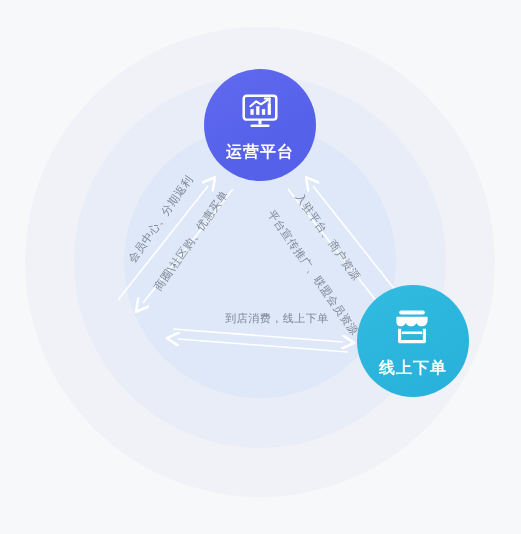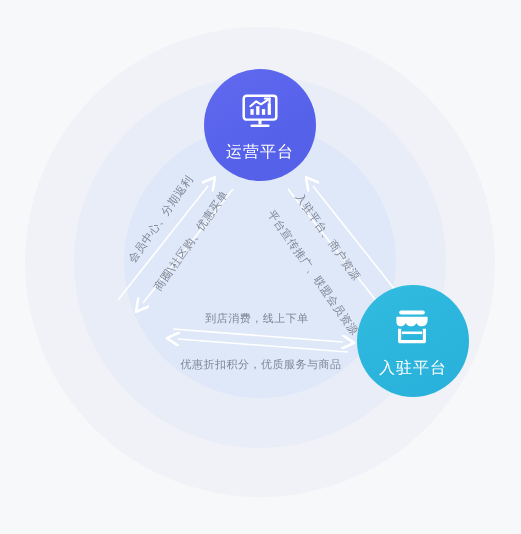--- a/index.html
+++ b/index.html
@@ -50,21 +50,21 @@
     position: absolute;
     border-radius: 50%;
     display: flex;
     flex-direction: column;
     align-items: center;
     justify-content: center;
     color: #ffffff;
   }
   .node-label {
     font-size: 16px;
-    font-weight: normal;
+    font-weight: bold;
     letter-spacing: 1px;
     margin-top: 8px;
     color: #ffffff;
     white-space: nowrap;
   }
   #node-platform {
     width: 112px;
     height: 112px;
     left: 204px;
     top: 69px;
@@ -123,21 +123,21 @@
     left: 298px;
     top: 187px;
     transform: rotate(55deg);
   }
   #lbl-right-down {
     left: 270px;
     top: 204px;
     transform: rotate(55deg);
   }
   #lbl-bottom-top {
-    left: 172px;
+    left: 192px;
     top: 311px;
     width: 170px;
   }
   #lbl-bottom-bot {
     left: 168px;
     top: 357px;
     width: 186px;
   }
 </style>
 </head>
@@ -189,23 +189,22 @@
 
   <div class="node" id="node-merchant">
     <span class="node-icon">
       <svg viewBox="0 0 48 48" width="44" height="44">
         <rect x="10" y="7" width="28" height="4.4" rx="2.2" fill="#ffffff"></rect>
         <path d="M7 14 H41 V18 C41 21.6 38.2 24.4 34.6 24.4 C32 24.4 29.8 22.9 28.8 20.7 C27.8 22.9 25.6 24.4 23 24.4 C20.4 24.4 18.2 22.9 17.2 20.7 C16.2 22.9 14 24.4 11.4 24.4 C8.9 24.4 7 22.5 7 20 Z" fill="#ffffff"></path>
         <path d="M10.5 27 V41 H37.5 V27" fill="none" stroke="#ffffff" stroke-width="3.4" stroke-linejoin="round"></path>
         <rect x="13" y="30" width="22" height="2.8" fill="#ffffff"></rect>
       </svg>
     </span>
-    <span class="node-label">入驻平台</span>
+    <span class="node-label">线上下单</span>
   </div>
 
   <div class="edge-label" id="lbl-left-up">会员中心、分期返利</div>
   <div class="edge-label" id="lbl-left-down">商圈\社区购、优惠买单</div>
   <div class="edge-label" id="lbl-right-up">入驻平台、商户资源</div>
   <div class="edge-label" id="lbl-right-down">平台宣传推广、联盟会员资源</div>
   <div class="edge-label flat" id="lbl-bottom-top">到店消费，线上下单</div>
-  <div class="edge-label flat" id="lbl-bottom-bot">优惠折扣积分，优质服务与商品</div>
 
 </div>
 
 </body></html>

